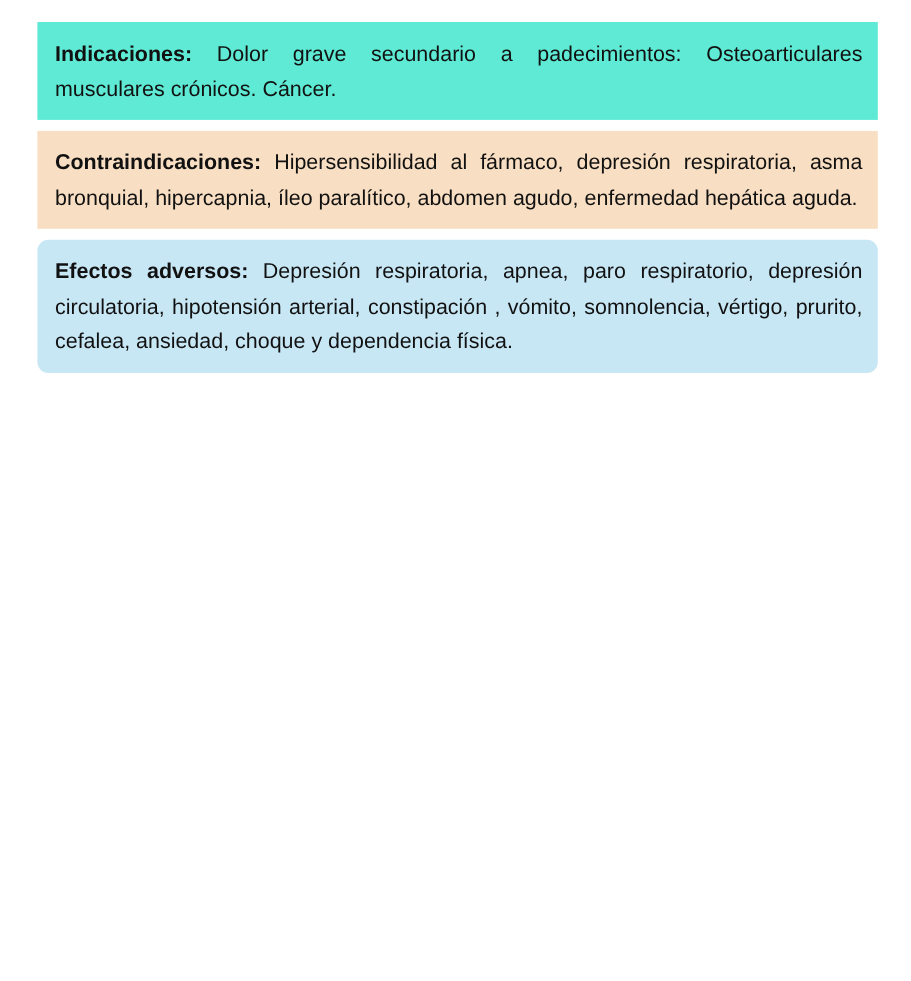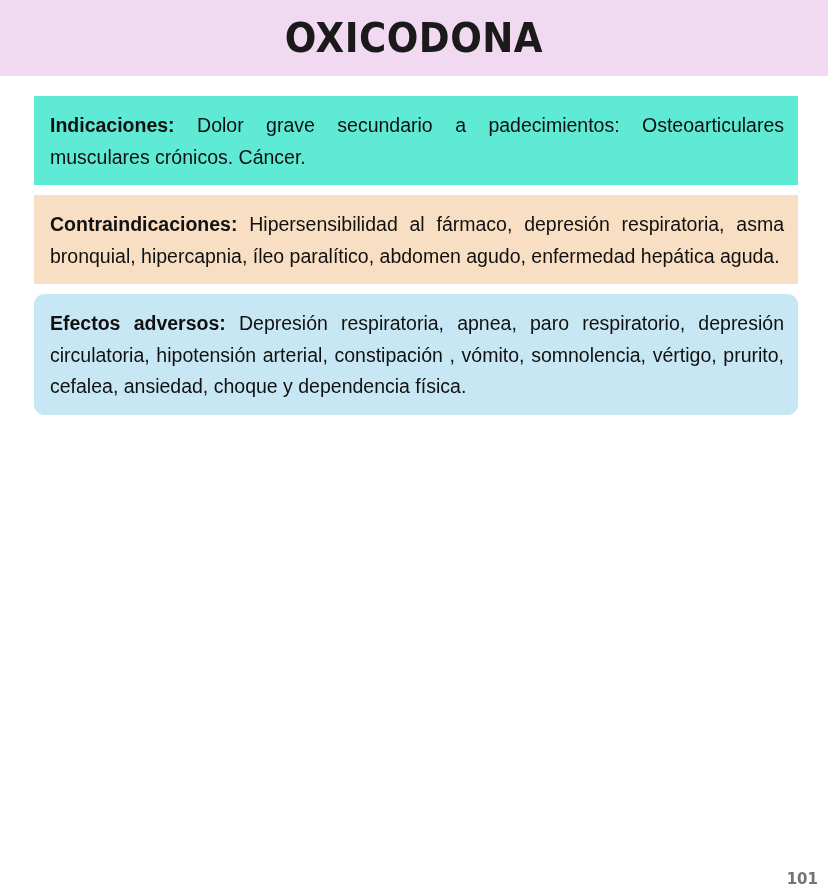--- a/index.html
+++ b/index.html
@@ -71,23 +71,20 @@
     font-weight: bold;
     color: #737373;
     font-family: "DejaVu Sans", sans-serif;
   }
 </style>
 </head>
 <body>
 
 <div class="page">
 
-  <div class="title-band">
-    <div class="title-text">OXICODONA</div>
-  </div>
 
   <div class="content">
 
 
     <div class="block b-ind">
       <span class="lead">Indicaciones:</span><span>   Dolor grave secundario a padecimientos: Osteoarticulares musculares crónicos. Cáncer.</span>
     </div>
 
     <div class="block b-contra">
       <span class="lead">Contraindicaciones:</span><span>  Hipersensibilidad al fármaco, depresión respiratoria, asma bronquial, hipercapnia, íleo paralítico, abdomen agudo, enfermedad hepática aguda.</span>

